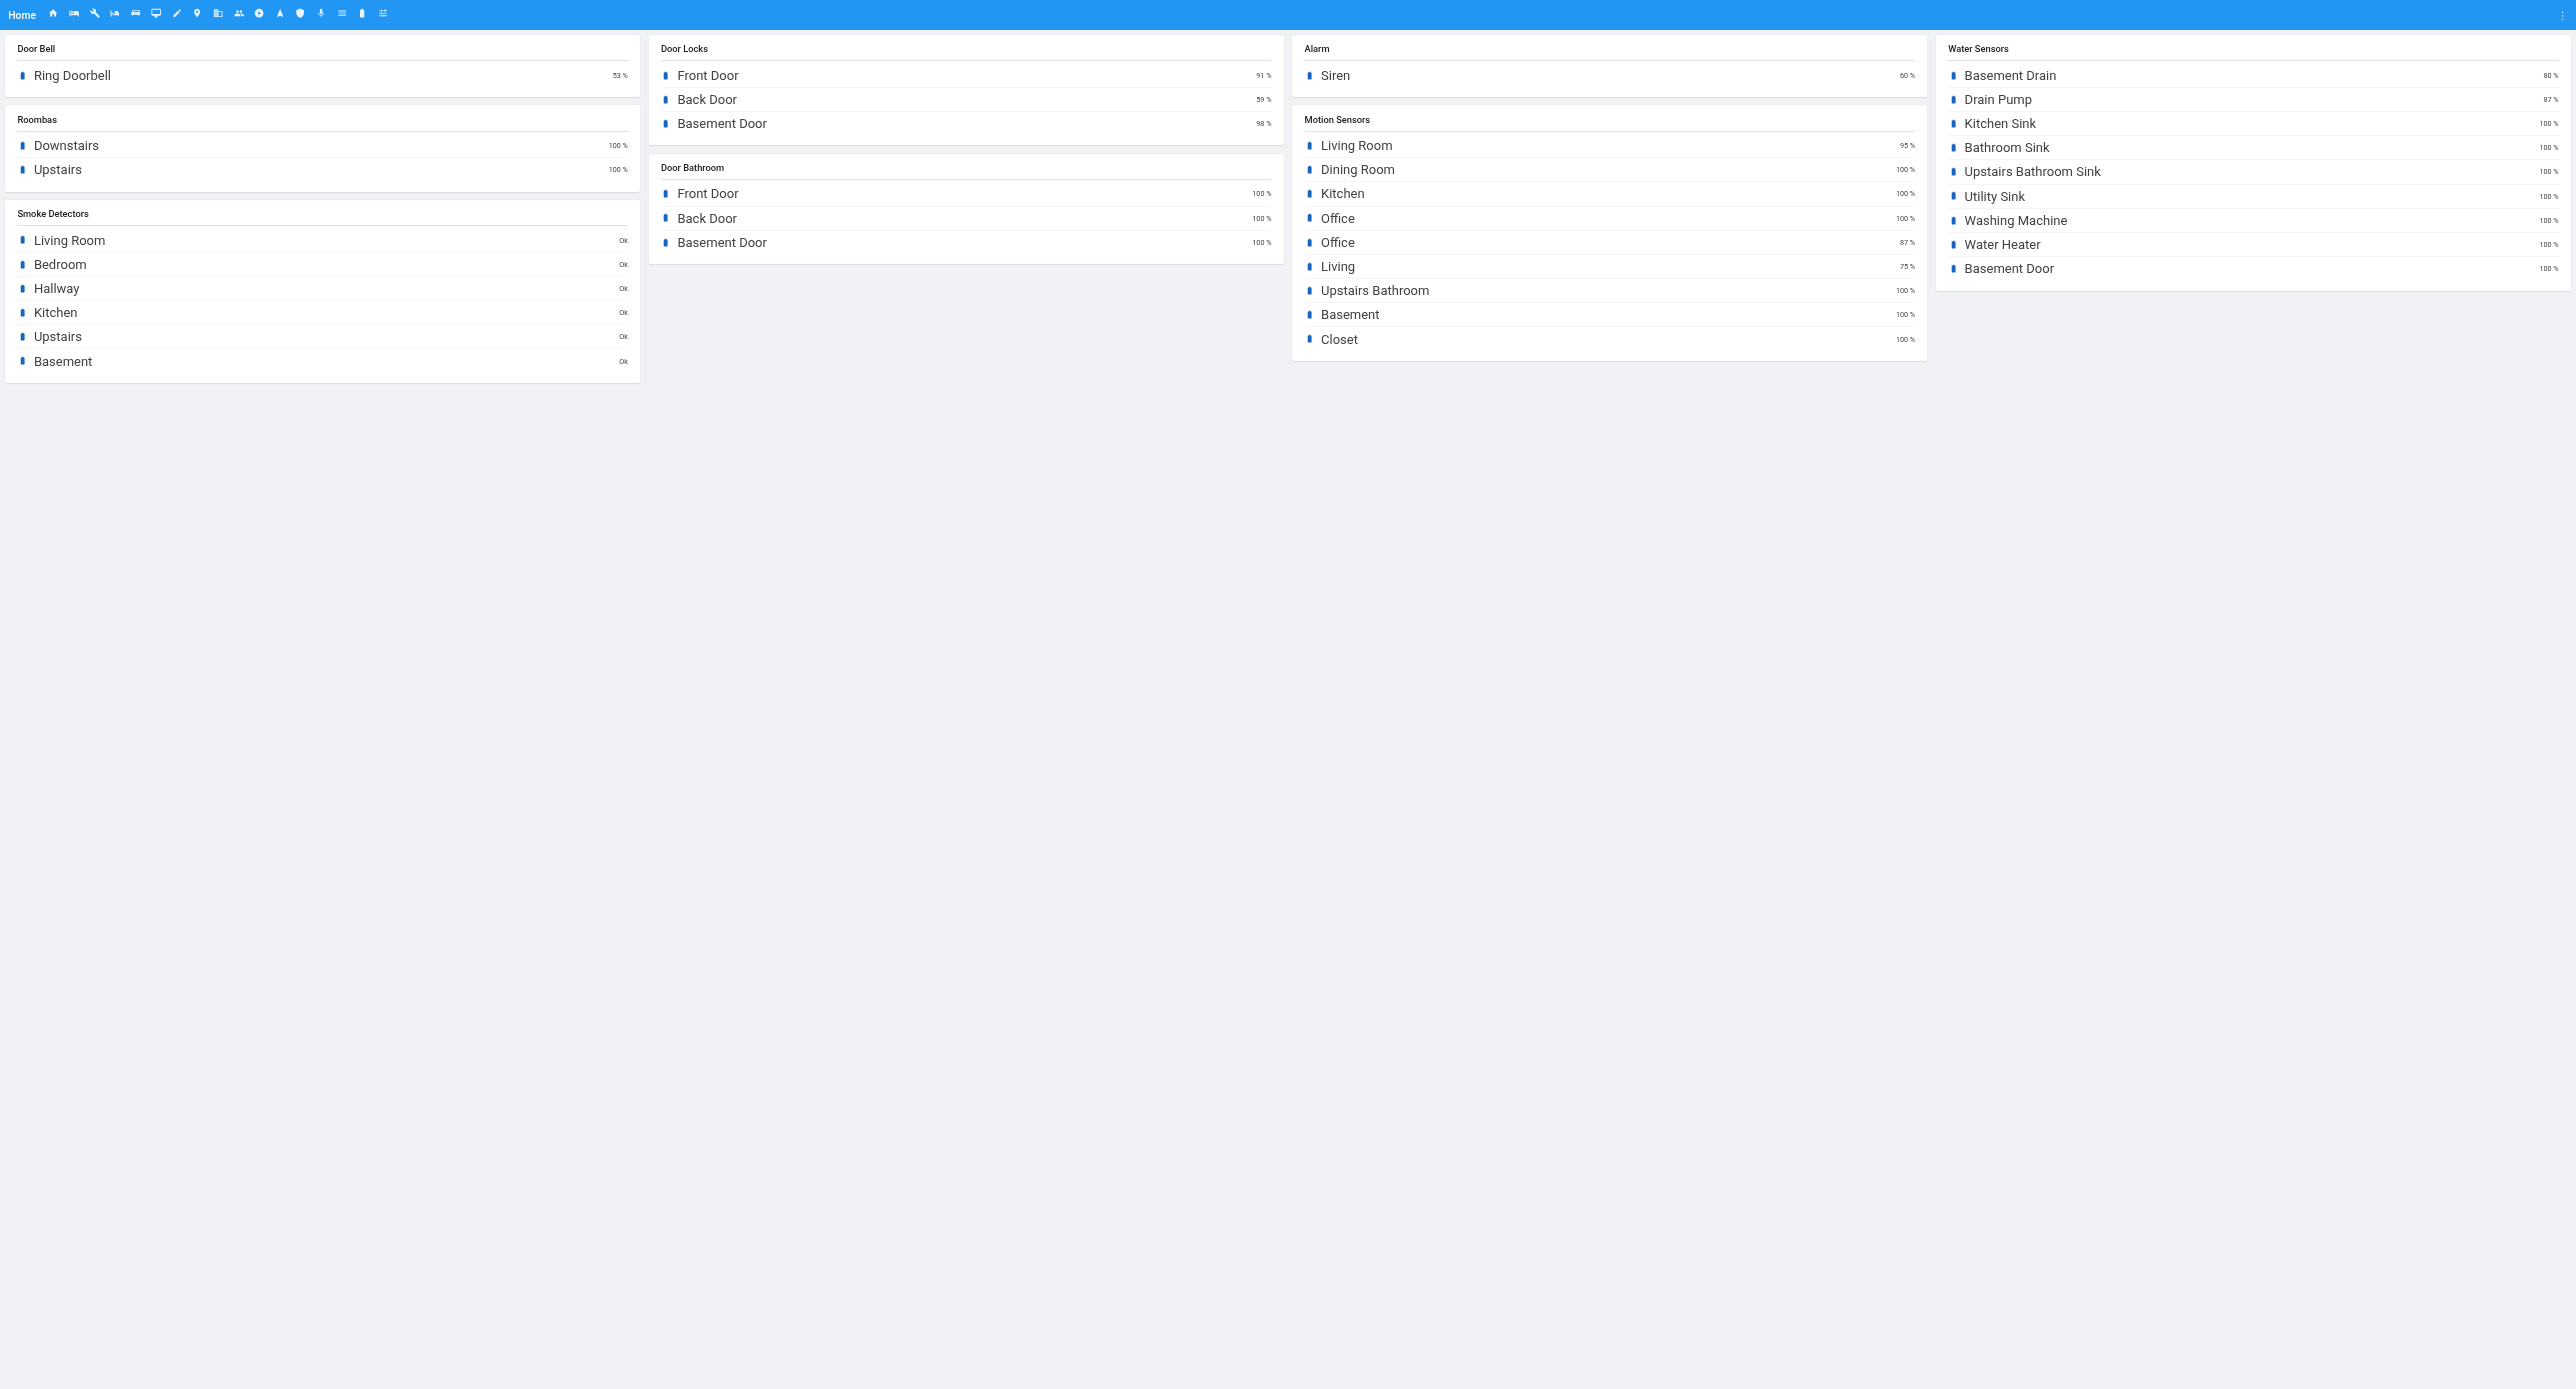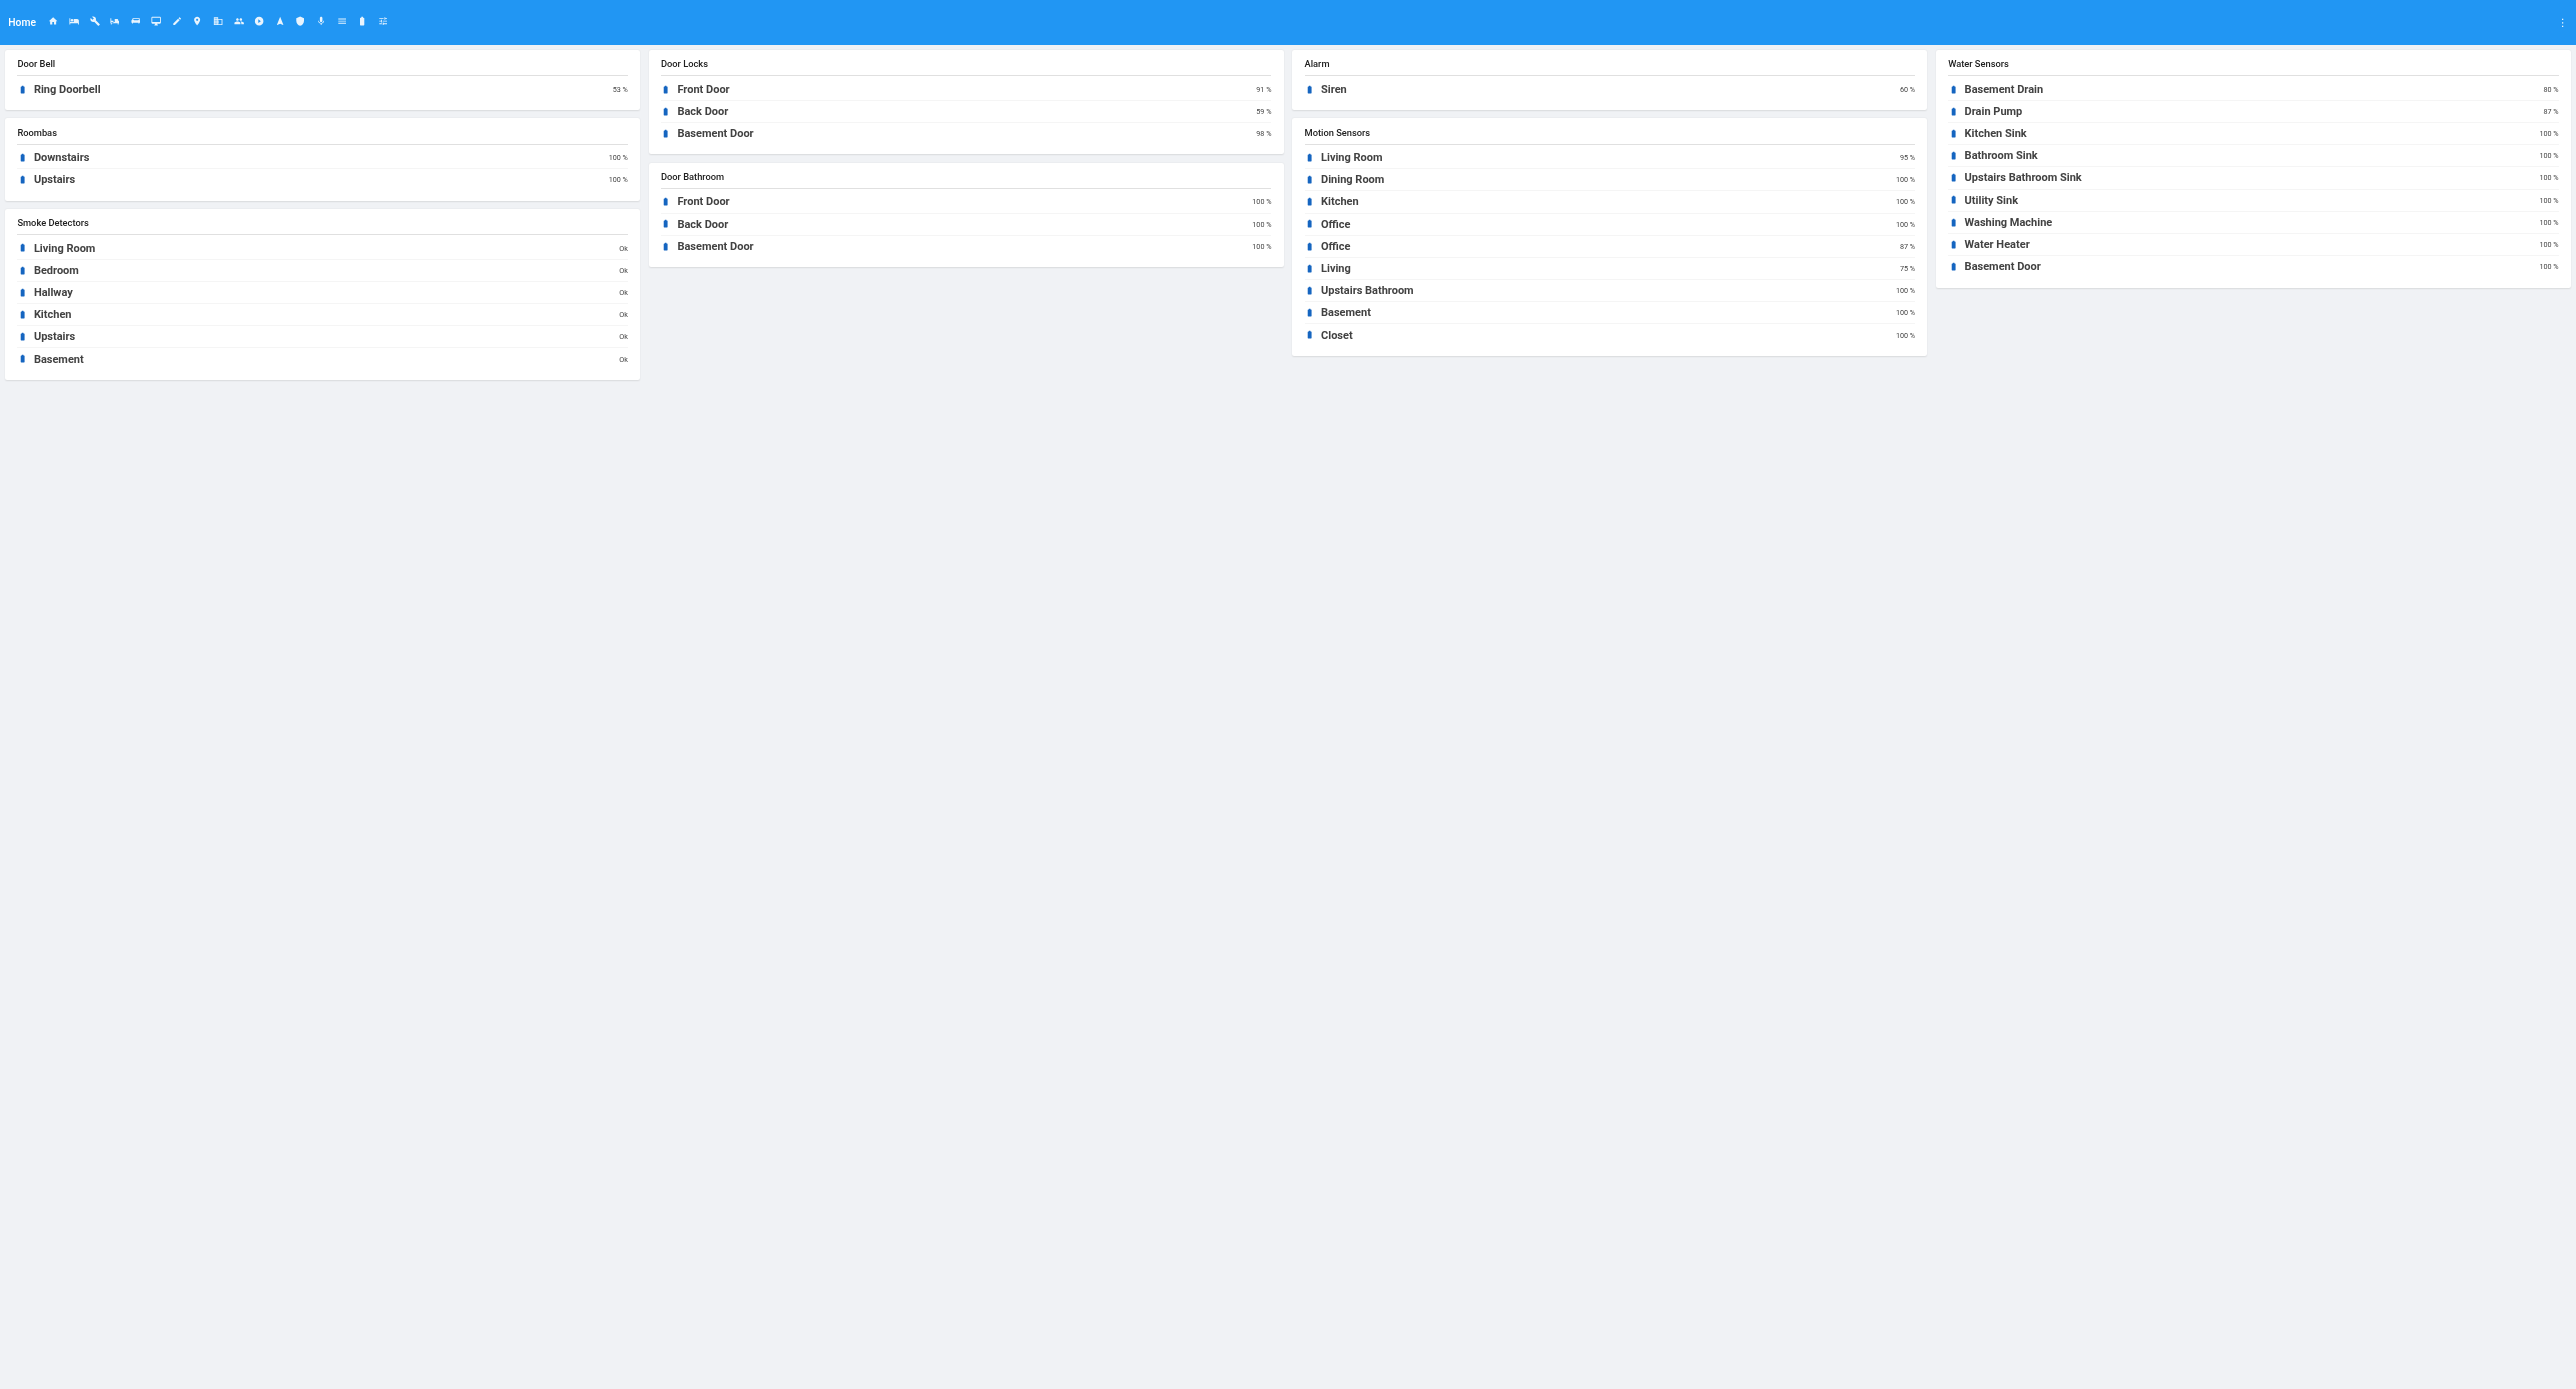--- a/index.html
+++ b/index.html
@@ -4,21 +4,21 @@
   <style>
     * { box-sizing: border-box; margin: 0; padding: 0; }
     body {
       font-family: 'Roboto', Arial, sans-serif;
       background: #f0f2f5;
       min-height: 100vh;
     }
     
     .header {
       background: #2196F3;
-      height: 45px;
+      height: 30px;
       display: flex;
       align-items: center;
       padding: 0 8.3px;
       justify-content: space-between;
     }
     .header-title {
       color: white;
       font-size: 10.3px;
       font-weight: 500;
       margin-right: 12.4px;
@@ -84,23 +84,22 @@
       color: #1565C0;
       margin-right: 6.2px;
       font-size: 8.3px;
       width: 10.3px;
       display: flex;
       align-items: center;
       justify-content: center;
     }
     .sensor-name {
       flex: 1;
-      font-size: 11px;
+      font-size: 13px;
       color: #424242;
-      font-weight: bold;
     }
     .sensor-value {
       font-size: 7.2px;
       color: #424242;
     }
     
     .icon-svg {
       width: 9.3px;
       height: 9.3px;
       fill: #1565C0;

